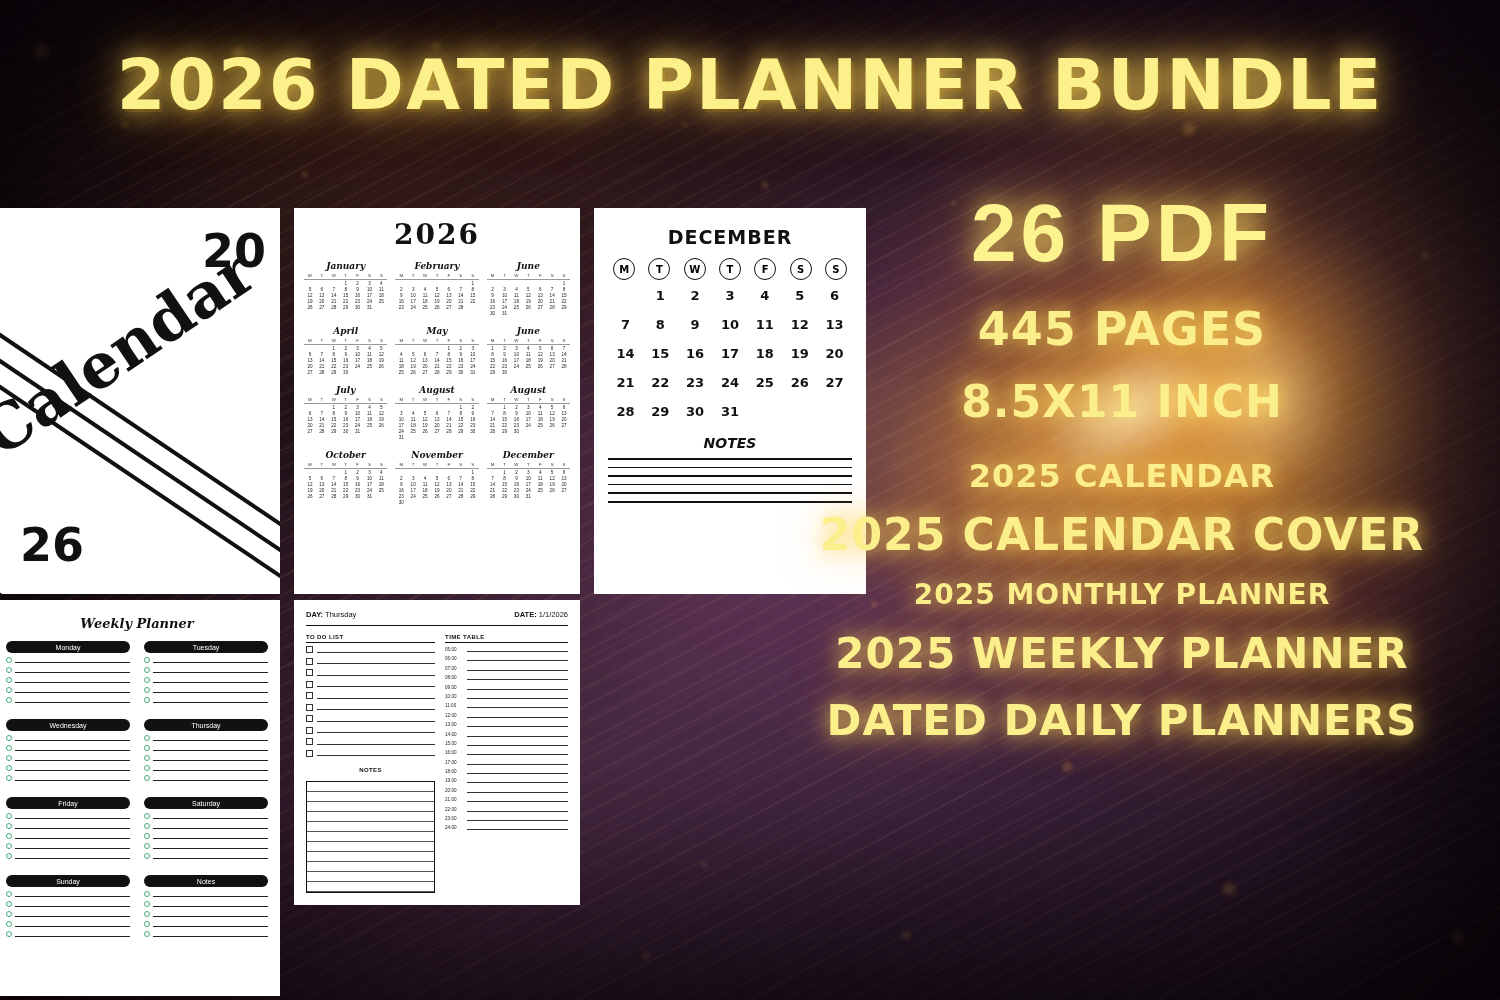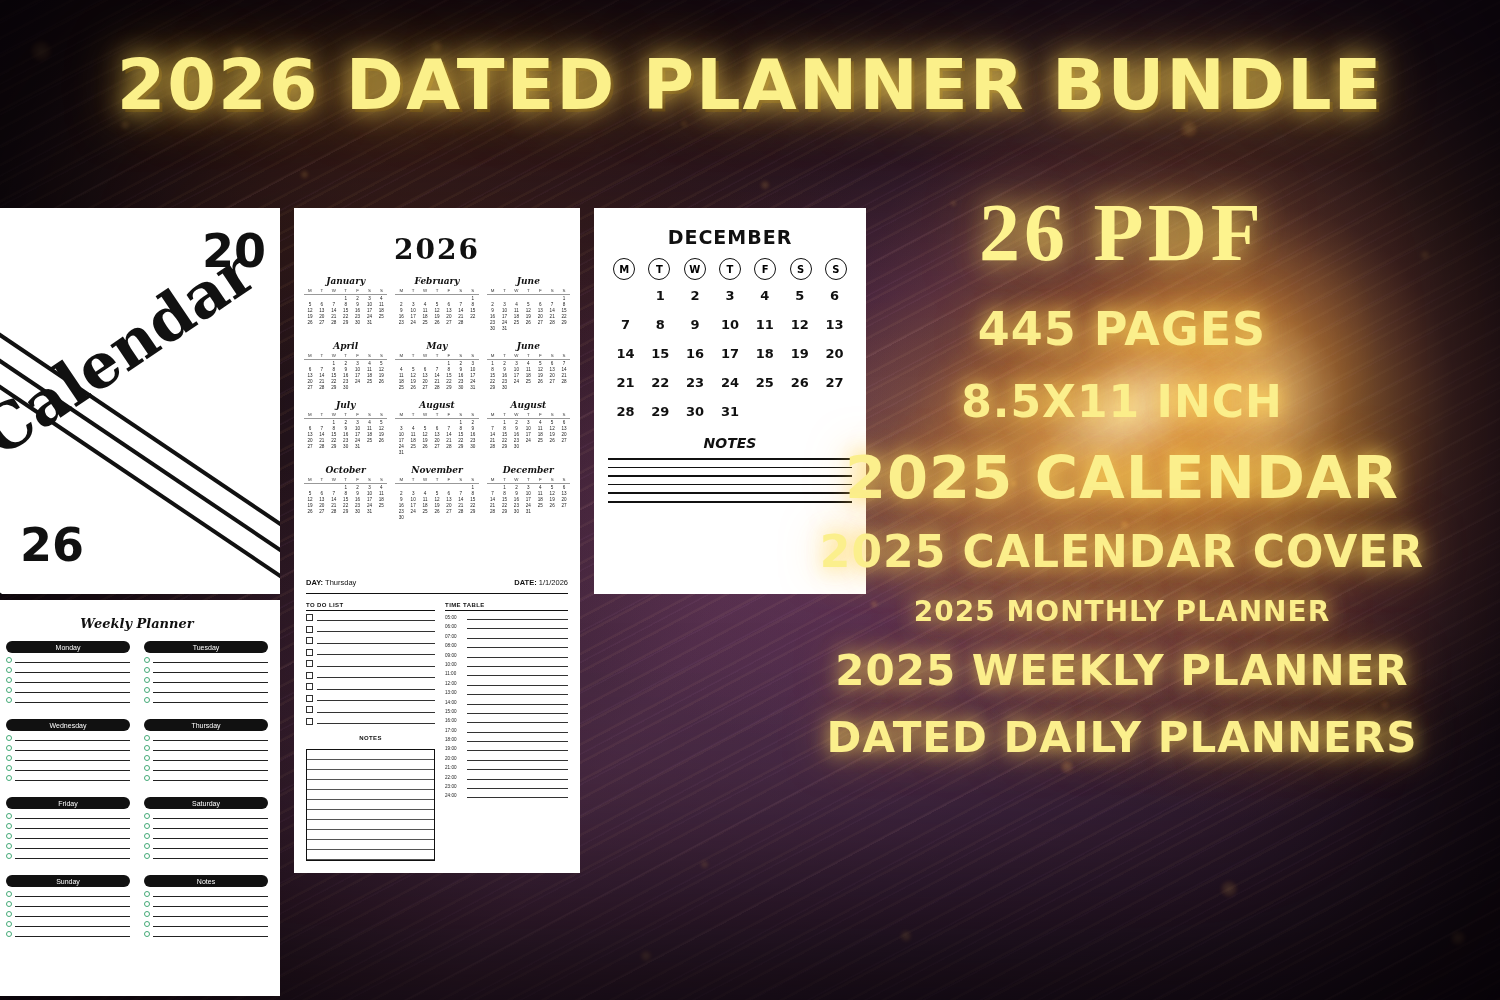--- a/index.html
+++ b/index.html
@@ -24,45 +24,45 @@
   .vign{position:absolute;inset:0;box-shadow:inset 0 0 260px 70px rgba(5,2,6,.95);}
   .bokeh{position:absolute;border-radius:50%;pointer-events:none;}
 
   
   .title{position:absolute;left:0;right:0;top:44px;text-align:center;z-index:6;}
   .title span{font-family:"DejaVu Sans",sans-serif;font-weight:bold;font-size:70px;letter-spacing:2px;
       color:#fbf08a;text-shadow:0 0 26px rgba(255,220,90,.85),0 0 55px rgba(255,190,50,.6),3px 3px 0 rgba(90,60,0,.45);text-align:center;}
 
   
   .features{position:absolute;right:18px;top:190px;width:720px;text-align:center;z-index:6;}
-  .f-big{font-family:Liberation Serif, serif;font-weight:bold;font-size:82px;color:#fdf38e;letter-spacing:4px;
+  .f-big{font-family:Liberation Sans, sans-serif;font-weight:bold;font-size:82px;color:#fdf38e;letter-spacing:4px;
       text-shadow:0 0 28px rgba(255,225,100,.9),0 0 60px rgba(255,190,60,.55);line-height:1.05;}
   .f-line{font-family:"DejaVu Sans",sans-serif;font-weight:bold;color:#fbef8c;letter-spacing:1px;
       text-shadow:0 0 20px rgba(255,220,90,.85),0 0 44px rgba(255,180,50,.5);}
   .f-s1{font-size:46px;margin-top:26px;}
   .f-s2{font-size:44px;margin-top:20px;}
-  .f-s3{font-size:59px;margin-top:16px;}
+  .f-s3{font-size:32px;margin-top:30px;}
   .f-s4{font-size:44px;margin-top:14px;}
   .f-s5{font-size:28px;margin-top:18px;}
   .f-s6{font-size:42px;margin-top:18px;}
   .f-s7{font-size:42px;margin-top:18px;}
 
   
   .sheet{position:absolute;background:#fff;z-index:4;}
 
   
   #cover{left:-6px;top:208px;width:286px;height:386px;overflow:hidden;}
   #cover .dl{position:absolute;background:#111;height:4px;width:520px;transform-origin:left center;}
   #cover .num{position:absolute;font-family:"DejaVu Sans",sans-serif;font-weight:bold;font-size:46px;color:#111;}
   #cover .word{position:absolute;left:-6px;top:196px;font-family:"DejaVu Serif",serif;font-weight:bold;font-size:62px;color:#111;
       transform:rotate(-34deg);transform-origin:left center;}
 
   
   #yearsheet{left:294px;top:208px;width:286px;height:386px;padding:8px 10px;box-sizing:border-box;}
-  #yearsheet .yr{text-align:center;font-family:"DejaVu Serif",serif;font-weight:bold;font-size:28px;color:#111;letter-spacing:2px;margin:17px 0 10px;}
+  #yearsheet .yr{text-align:center;font-family:"DejaVu Serif",serif;font-weight:bold;font-size:28px;color:#111;letter-spacing:2px;margin:2px 0 10px;}
   #yearsheet .grid{display:grid;grid-template-columns:repeat(3,1fr);gap:10px 8px;}
   .mini{font-size:4.6px;}
   .mini .mn{text-align:center;font-family:"DejaVu Serif",serif;font-style:italic;font-weight:bold;font-size:9px;color:#111;margin-bottom:2px;}
   .mini .dow{display:grid;grid-template-columns:repeat(7,1fr);font-size:4.4px;color:#333;text-align:center;border-bottom:.5px solid #999;padding-bottom:1px;}
   .mini .days{display:grid;grid-template-columns:repeat(7,1fr);font-size:4.6px;color:#222;text-align:center;row-gap:1px;margin-top:1px;}
 
   
   #monthsheet{left:594px;top:208px;width:272px;height:386px;padding:12px 14px;box-sizing:border-box;}
   #monthsheet .mtitle{text-align:center;font-family:"DejaVu Sans",sans-serif;font-weight:bold;font-size:19px;letter-spacing:1px;color:#111;margin:6px 0 10px;}
   #monthsheet .hdr{display:grid;grid-template-columns:repeat(7,1fr);gap:3px;margin-bottom:8px;}
@@ -78,21 +78,21 @@
   #weekly .wt{text-align:center;font-family:"DejaVu Serif",serif;font-style:italic;font-weight:bold;font-size:13px;color:#111;margin:8px 0 10px;}
   #weekly .cols{display:grid;grid-template-columns:1fr 1fr;gap:6px 14px;}
   .dayblk{margin-bottom:6px;}
   .pill{background:#111;color:#fff;border-radius:9px;font-size:7px;text-align:center;padding:2.5px 0;font-family:"Liberation Sans",sans-serif;}
   .lines{margin-top:4px;}
   .lrow{display:flex;align-items:center;gap:3px;margin-bottom:4px;}
   .lrow .ck{width:4px;height:4px;border:.8px solid #4a7;border-radius:50%;flex:0 0 auto;}
   .lrow .ln{flex:1;border-bottom:.8px solid #222;height:5px;}
 
   
-  #daily{left:294px;top:568px;width:286px;height:305px;padding:10px 12px;box-sizing:border-box;}
+  #daily{left:294px;top:600px;width:286px;height:305px;padding:10px 12px;box-sizing:border-box;}
   #daily .top{display:flex;justify-content:space-between;font-size:7.5px;color:#111;border-bottom:1.4px solid #111;padding-bottom:6px;}
   #daily .top b{font-weight:bold;}
   #daily .cols{display:grid;grid-template-columns:1.05fr 1fr;gap:10px;margin-top:8px;}
   .sechdr{font-size:6px;font-weight:bold;color:#111;border-bottom:1px solid #111;padding-bottom:2px;margin-bottom:3px;letter-spacing:.4px;}
   .todo{display:flex;align-items:center;gap:4px;margin-bottom:4.5px;}
   .todo .bx{width:5px;height:5px;border:.8px solid #333;flex:0 0 auto;}
   .todo .ln{flex:1;border-bottom:.8px solid #333;height:5px;}
   .trow{display:flex;align-items:flex-end;gap:4px;margin-bottom:3.4px;}
   .trow .tl{font-size:4.6px;color:#222;width:18px;flex:0 0 auto;}
   .trow .ln{flex:1;border-bottom:.8px solid #333;height:5px;}

